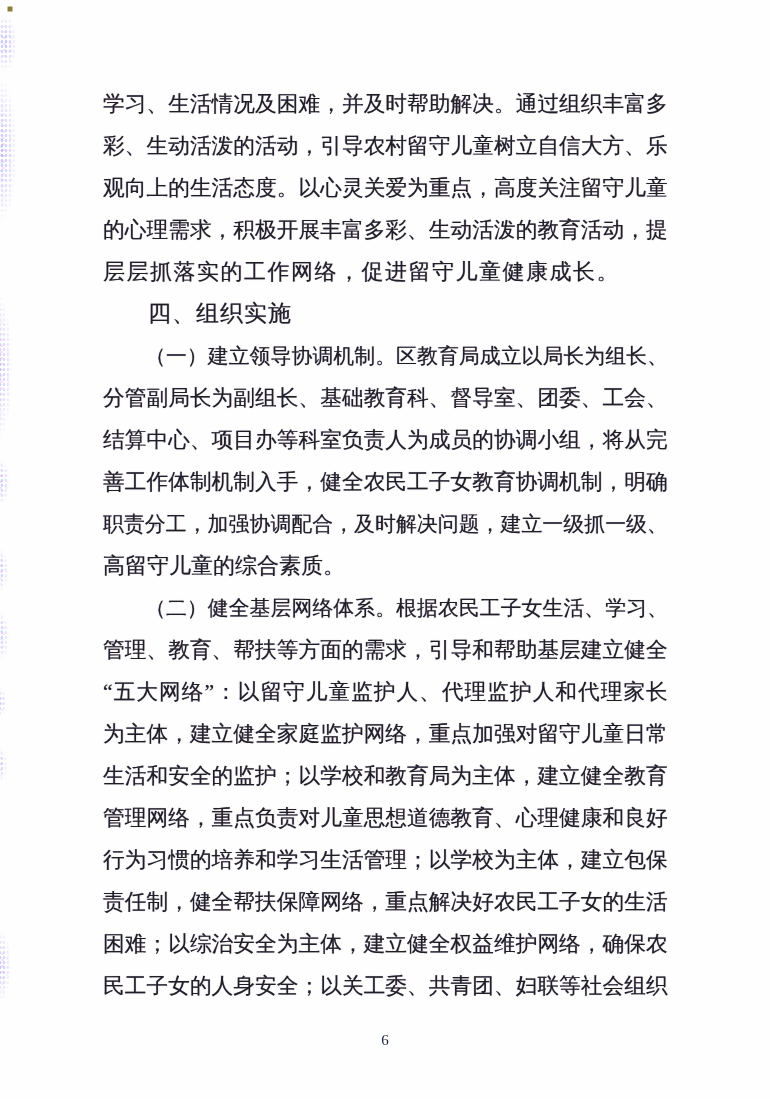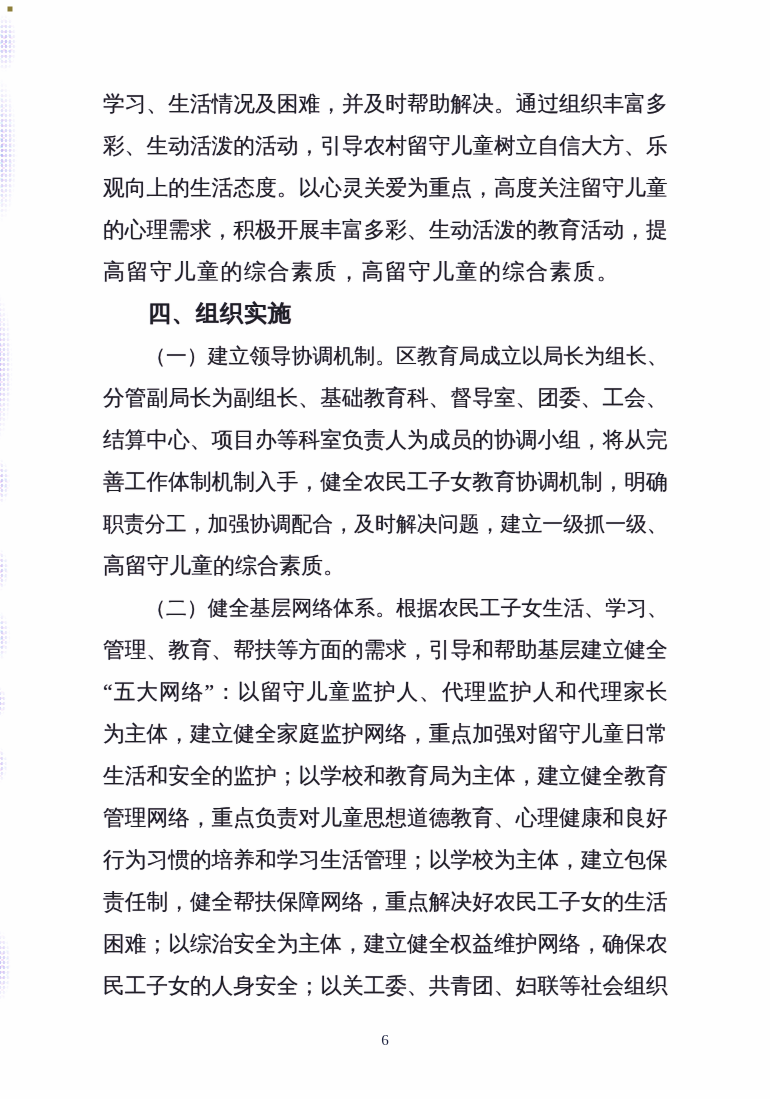--- a/index.html
+++ b/index.html
@@ -23,21 +23,21 @@
     height: 42px; line-height: 42px;
     font-size: 22px;
     white-space: nowrap;
   }
   .line.justify, .line.justify-indent {
     display: flex;
     justify-content: space-between;
   }
   .line.justify-indent { padding-left: 42px; }
   .line.heading {
-    font-weight: 700;
+    font-weight: 400;
     padding-left: 45px;
     font-size: 23px;
     letter-spacing: 1px;
   }
   .line.plain-wide { letter-spacing: 1.5px; }
   .line span { display: inline-block; }
   .page-number {
     position: absolute;
     left: 0; top: 1032px; width: 770px;
     text-align: center;
@@ -191,21 +191,21 @@
         <span>活</span>
         <span>泼</span>
         <span>的</span>
         <span>教</span>
         <span>育</span>
         <span>活</span>
         <span>动</span>
         <span>，</span>
         <span>提</span>
       </div>
-      <div class="line plain-wide">高留守儿童的综合素质，高留守儿童的综合素质。</div>
+      <div class="line plain-wide">层层抓落实的工作网络，促进留守儿童健康成长。</div>
       <div class="line heading">四、组织实施</div>
       <div class="line justify-indent" style="font-size: 20.88px;">
         <span>（</span>
         <span>一</span>
         <span>）</span>
         <span>建</span>
         <span>立</span>
         <span>领</span>
         <span>导</span>
         <span>协</span>

